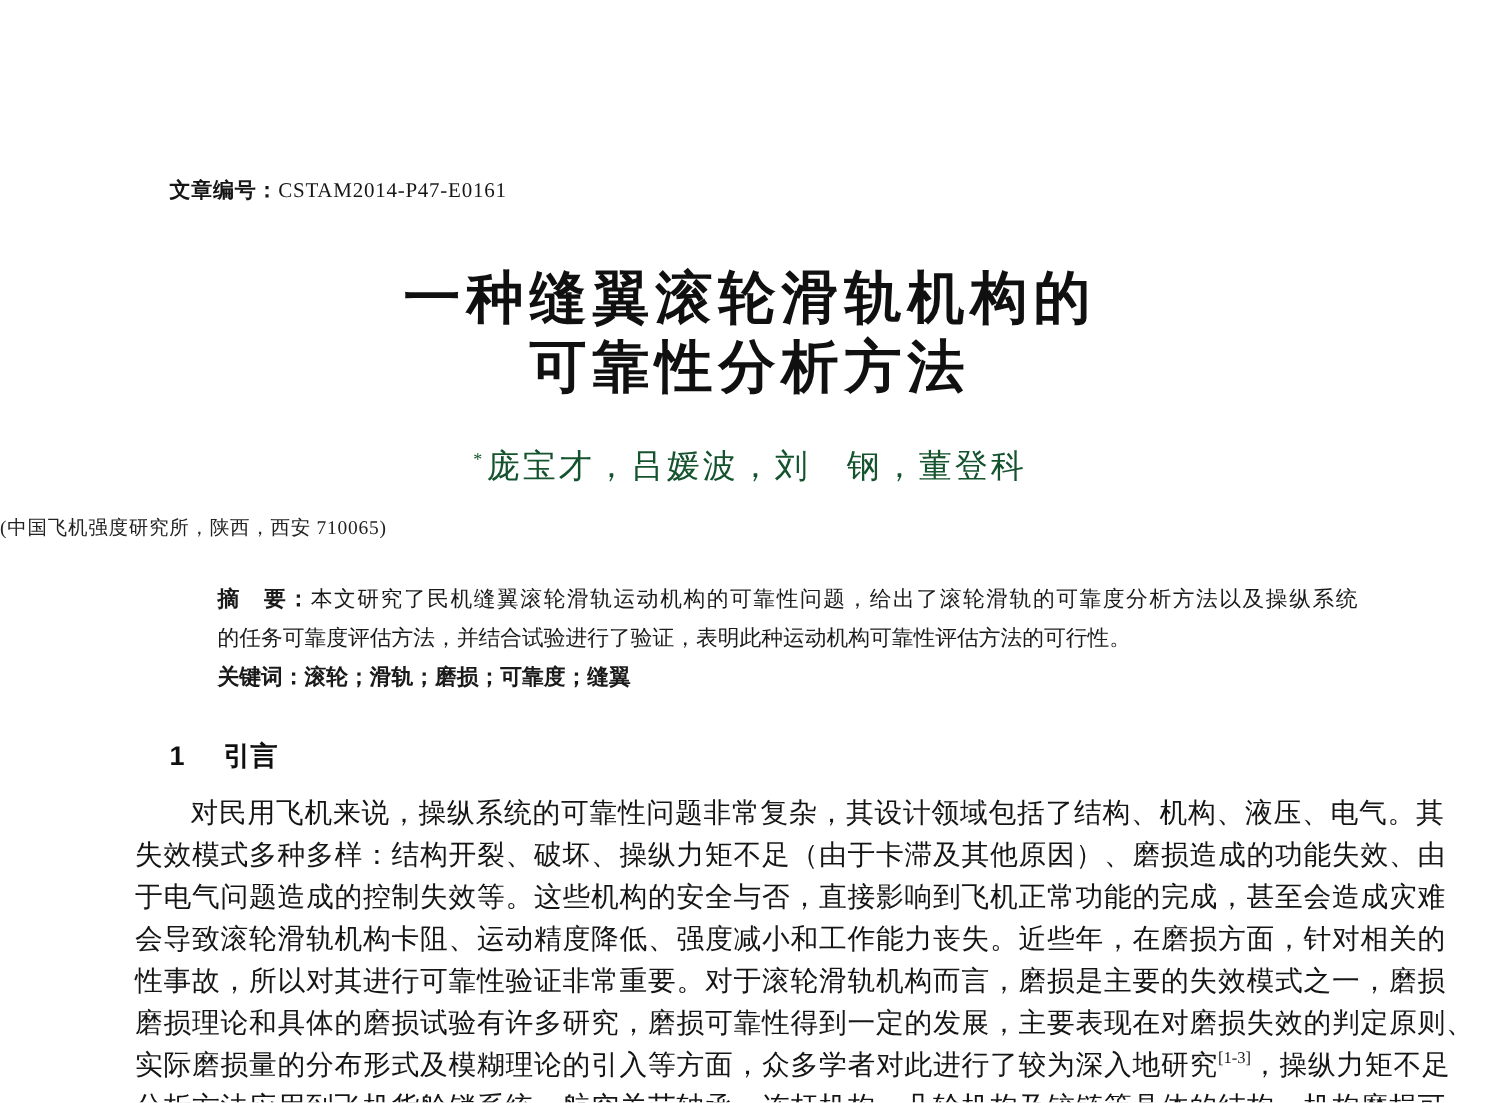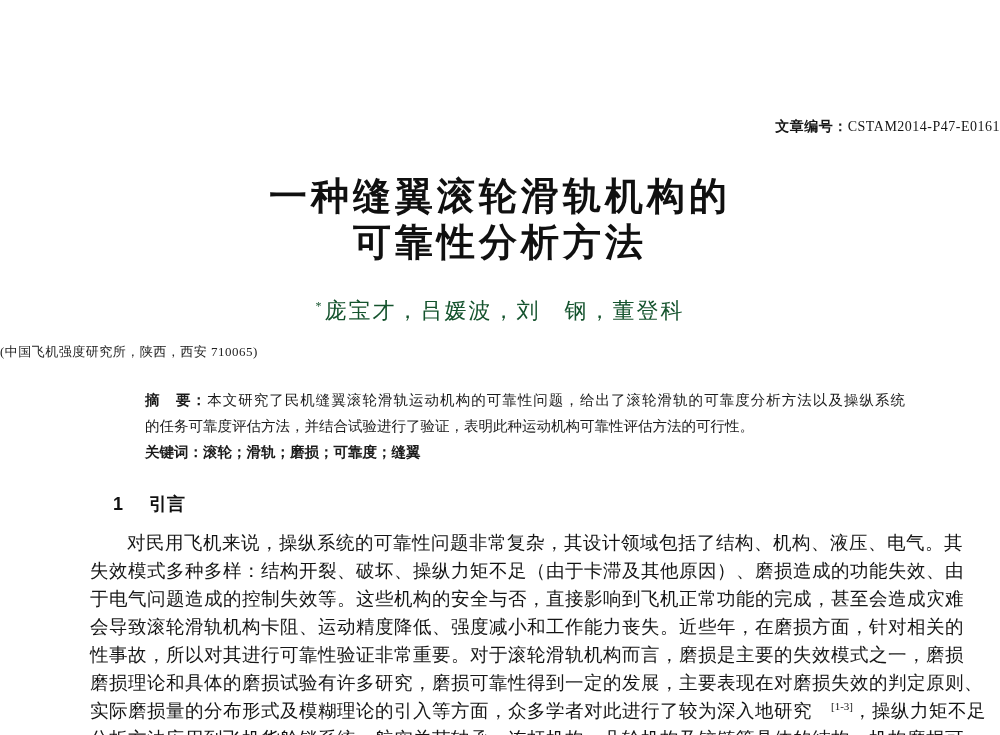--- a/index.html
+++ b/index.html
@@ -13,33 +13,32 @@
     height: 735px;
     overflow: hidden;
     background: #ffffff;
     color: #161616;
     font-family: "Liberation Serif", serif;
   }
   .article-id {
     margin: 118px 0 0 113px;
     font-size: 14px;
     letter-spacing: 0.5px;
-    text-align: right;
   }
   .article-id .label {
     font-family: "Liberation Sans", sans-serif;
     font-weight: bold;
   }
   .article-id .number {
     font-family: "Liberation Serif", serif;
   }
   .paper-title {
     margin: 40px 0 0 0;
     text-align: center;
-    font-family: Liberation Mono, monospace;
+    font-family: Liberation Sans, sans-serif;
     font-weight: bold;
     font-size: 38px;
     line-height: 46px;
     letter-spacing: 4px;
     color: #101010;
   }
   .authors {
     margin-top: 28px;
     text-align: center;
     font-size: 22px;
@@ -101,21 +100,20 @@
     white-space: nowrap;
   }
   .body-line.indent {
     text-indent: 2em;
   }
   .body-line sup {
     font-size: 11px;
     letter-spacing: 0;
     vertical-align: super;
     line-height: 0;
-    margin-left: 19px;
   }
 </style>
 </head>
 <body>
 
 <div class="page">
 
   <div class="article-id">
     <span class="label">文章编号：</span><span class="number">CSTAM2014-P47-E0161</span>
   </div>

